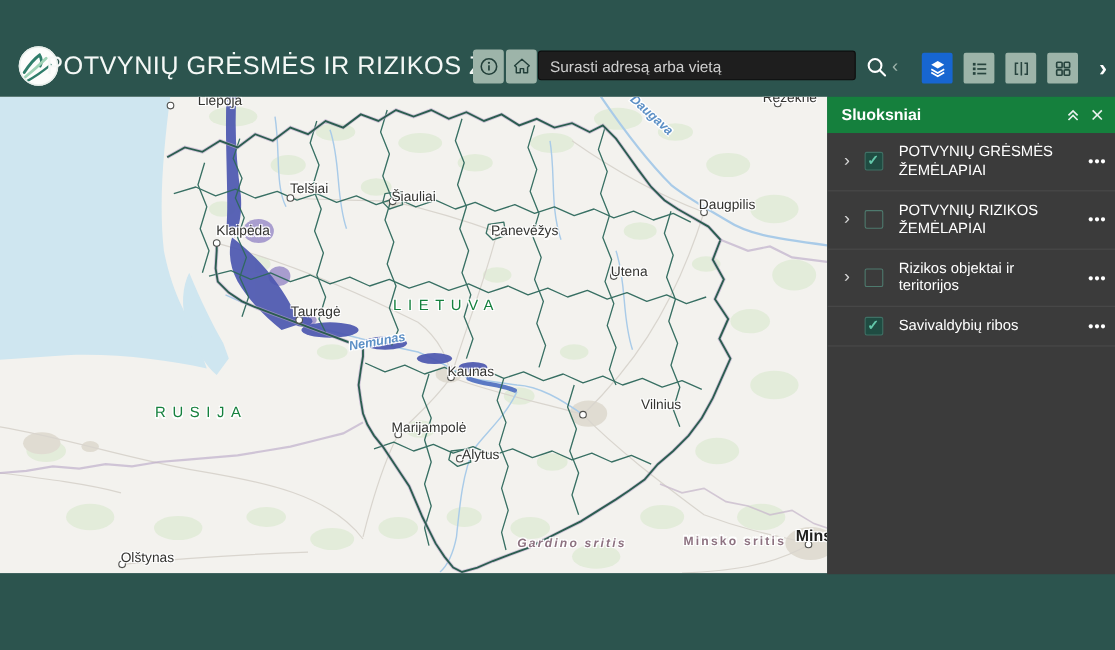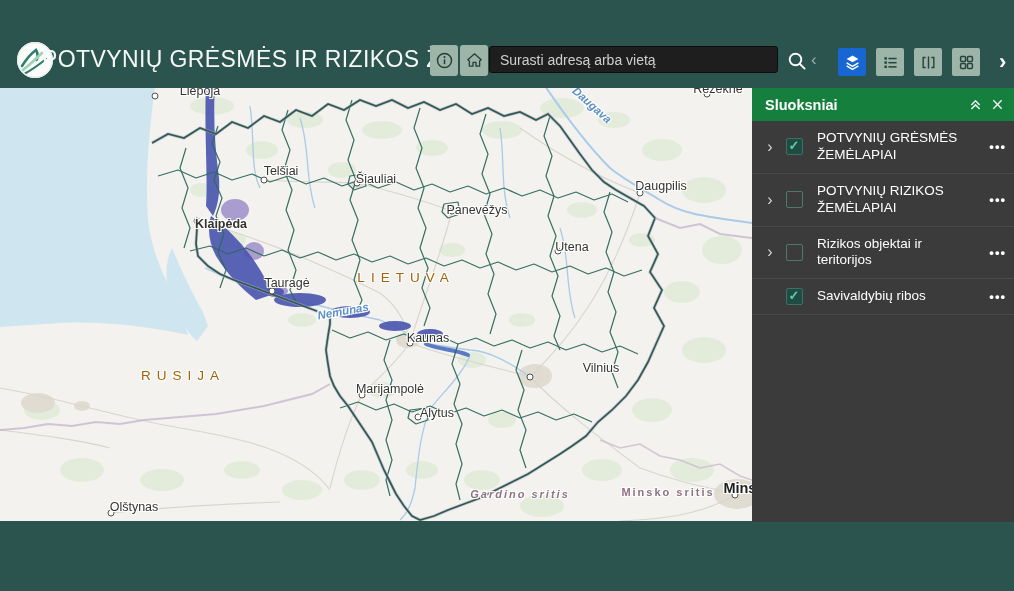--- a/index.html
+++ b/index.html
@@ -31,21 +31,21 @@
   .chev-right{position:absolute;left:999px;top:49px;color:#ffffff;font-size:22px;font-weight:700;cursor:pointer;}
 
   
   .map{position:absolute;left:0;top:88px;width:752px;height:433px;background:#f3f2ee;overflow:hidden;cursor:grab;}
   .map svg.base{position:absolute;left:0;top:0;}
   .map-labels{position:absolute;left:0;top:0;width:752px;height:433px;overflow:hidden;}
   .mlabel{position:absolute;transform:translate(-50%,-50%);white-space:nowrap;pointer-events:none;
     text-shadow:0 0 2px #fff,0 0 2px #fff,1px 1px 0 #fff,-1px -1px 0 #fff,1px -1px 0 #fff,-1px 1px 0 #fff;}
   .lbl-city{font-size:12.5px;color:#333330;}
   .lbl-major{font-size:14.5px;font-weight:700;color:#1f1f1d;}
-  .lbl-country{font-size:13.5px;letter-spacing:6px;color:#a16207;}
+  .lbl-country{font-size:13.5px;letter-spacing:6px;color:#15803d;}
   .lbl-region{font-size:11px;letter-spacing:2px;color:#8d7280;font-weight:700;}
   .lbl-river{font-size:11.5px;font-style:italic;color:#5d90c6;font-weight:700;}
   .mmark{position:absolute;width:5px;height:5px;border-radius:50%;background:#fefefe;border:1.5px solid #4f4f4c;
     transform:translate(-50%,-50%);box-sizing:content-box;}
 
   
   .panel{position:absolute;left:752px;top:88px;width:262px;height:434px;}
   .panel-header{position:absolute;left:0;top:0;width:262px;height:33px;background:#15803d;display:flex;align-items:center;}
   .panel-title{color:#ffffff;font-weight:700;font-size:14.5px;margin-left:13px;flex:1;}
   .phbtn{width:22px;height:22px;color:#e8f1ee;display:flex;align-items:center;justify-content:center;cursor:pointer;}
@@ -275,21 +275,21 @@
       <path d="M600,352 L620,360 640,356 660,368 680,372 700,380 720,376 740,388 752,392" fill="none" stroke="#c9bccd" stroke-width="1.5" opacity="0.8"></path>
     </svg>
     <div class="map-labels">
         <span class="mmark" style="left: 155px; top: 8px;"></span>
         <span class="mlabel lbl-city" style="left: 200px; top: 3px;">Liepoja</span>
         <span class="mmark" style="left: 264px; top: 92px;"></span>
         <span class="mlabel lbl-city" style="left: 281px; top: 83px;">Telšiai</span>
         <span class="mmark" style="left: 357px; top: 95px;"></span>
         <span class="mlabel lbl-city" style="left: 376px; top: 91px;">Šiauliai</span>
         <span class="mmark" style="left: 197px; top: 133px;"></span>
-        <span class="mlabel lbl-city" style="left: 221px; top: 136px; font-weight: bold;">Klaipėda</span>
+        <span class="mlabel lbl-city" style="left: 221px; top: 122px;">Klaipėda</span>
         <span class="mmark" style="left: 452px; top: 123px;"></span>
         <span class="mlabel lbl-city" style="left: 477px; top: 122px;">Panevėžys</span>
         <span class="mmark" style="left: 640px; top: 105px;"></span>
         <span class="mlabel lbl-city" style="left: 661px; top: 98px;">Daugpilis</span>
         <span class="mmark" style="left: 707px; top: 6px;"></span>
         <span class="mlabel lbl-city" style="left: 718px; top: 1px;">Rėzekne</span>
         <span class="mmark" style="left: 558px; top: 163px;"></span>
         <span class="mlabel lbl-city" style="left: 572px; top: 159px;">Utena</span>
         <span class="mmark" style="left: 272px; top: 203px;"></span>
         <span class="mlabel lbl-city" style="left: 287px; top: 195px;">Tauragė</span>

